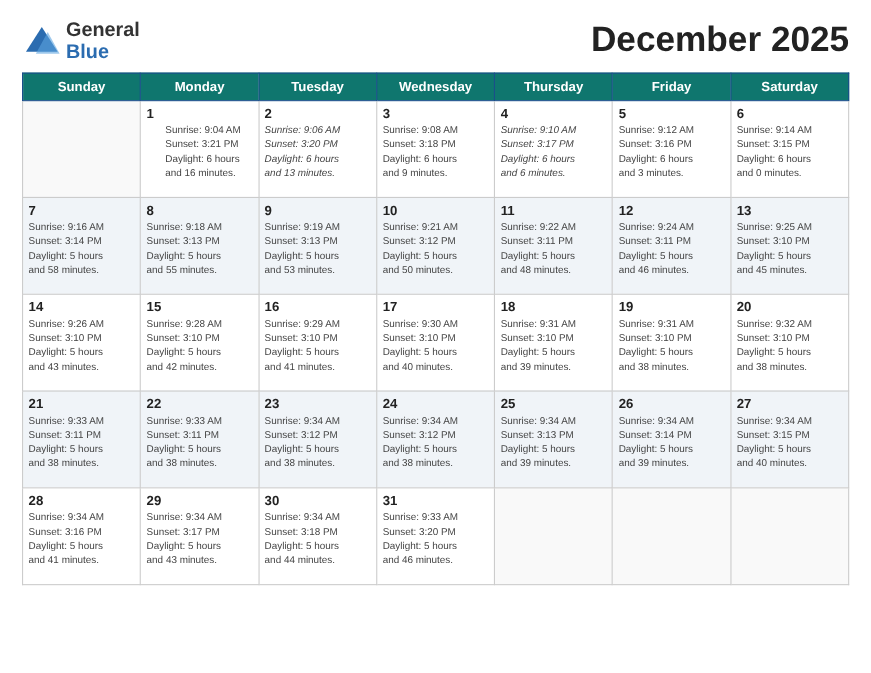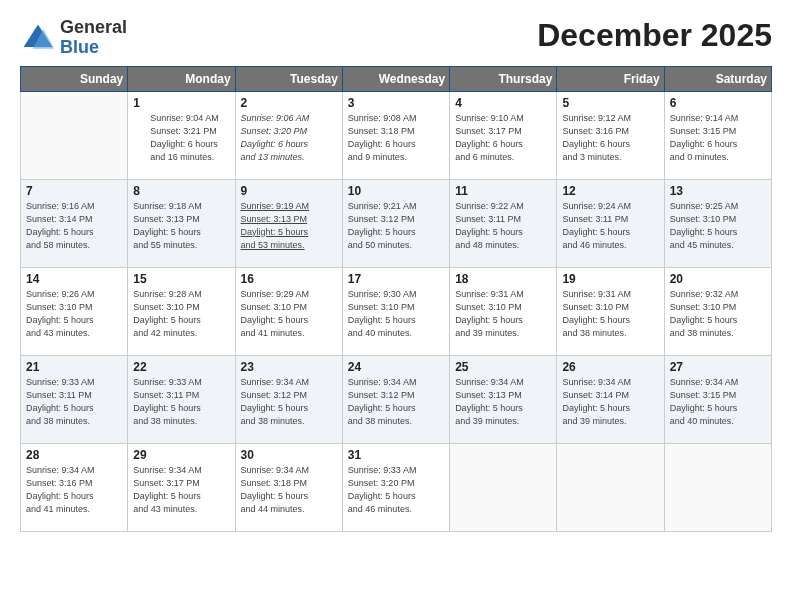--- a/index.html
+++ b/index.html
@@ -61,26 +61,26 @@
       color: #444;
     }
     .calendar {
       flex: 1;
       border: 1px solid #ccc;
       border-collapse: collapse;
       width: 100%;
       table-layout: fixed;
     }
     .calendar th {
-      background: #737373;
+      background: #0f766e;
       color: #fff;
       font-size: 12px;
       font-weight: bold;
       padding: 5px 4px;
-      text-align: right;
+      text-align: center;
       border: 1px solid #1a4f8a;
     }
     .calendar td {
       border: 1px solid #ccc;
       vertical-align: top;
       padding: 4px 5px;
       font-size: 9.5px;
       color: #333;
       height: 88px;
     }
@@ -154,21 +154,21 @@
           </td>
           <td>
             <span class="day-number">3</span>
             <div class="day-info" style="white-space: pre-line;">Sunrise: 9:08 AM
 Sunset: 3:18 PM
 Daylight: 6 hours
 and 9 minutes.</div>
           </td>
           <td>
             <span class="day-number">4</span>
-            <div class="day-info" style="white-space: pre-line;">Sunrise: 9:10 AM
+            <div class="day-info" style="white-space: pre-line; font-style: italic;">Sunrise: 9:10 AM
 Sunset: 3:17 PM
 Daylight: 6 hours
 and 6 minutes.</div>
           </td>
           <td>
             <span class="day-number">5</span>
             <div class="day-info" style="white-space: pre-line;">Sunrise: 9:12 AM
 Sunset: 3:16 PM
 Daylight: 6 hours
 and 3 minutes.</div>
@@ -191,21 +191,21 @@
           </td>
           <td class="row-shade">
             <span class="day-number">8</span>
             <div class="day-info" style="white-space: pre-line;">Sunrise: 9:18 AM
 Sunset: 3:13 PM
 Daylight: 5 hours
 and 55 minutes.</div>
           </td>
           <td class="row-shade">
             <span class="day-number">9</span>
-            <div class="day-info" style="white-space: pre-line; text-decoration: underline;">Sunrise: 9:19 AM
+            <div class="day-info" style="white-space: pre-line;">Sunrise: 9:19 AM
 Sunset: 3:13 PM
 Daylight: 5 hours
 and 53 minutes.</div>
           </td>
           <td class="row-shade">
             <span class="day-number">10</span>
             <div class="day-info" style="white-space: pre-line;">Sunrise: 9:21 AM
 Sunset: 3:12 PM
 Daylight: 5 hours
 and 50 minutes.</div>

